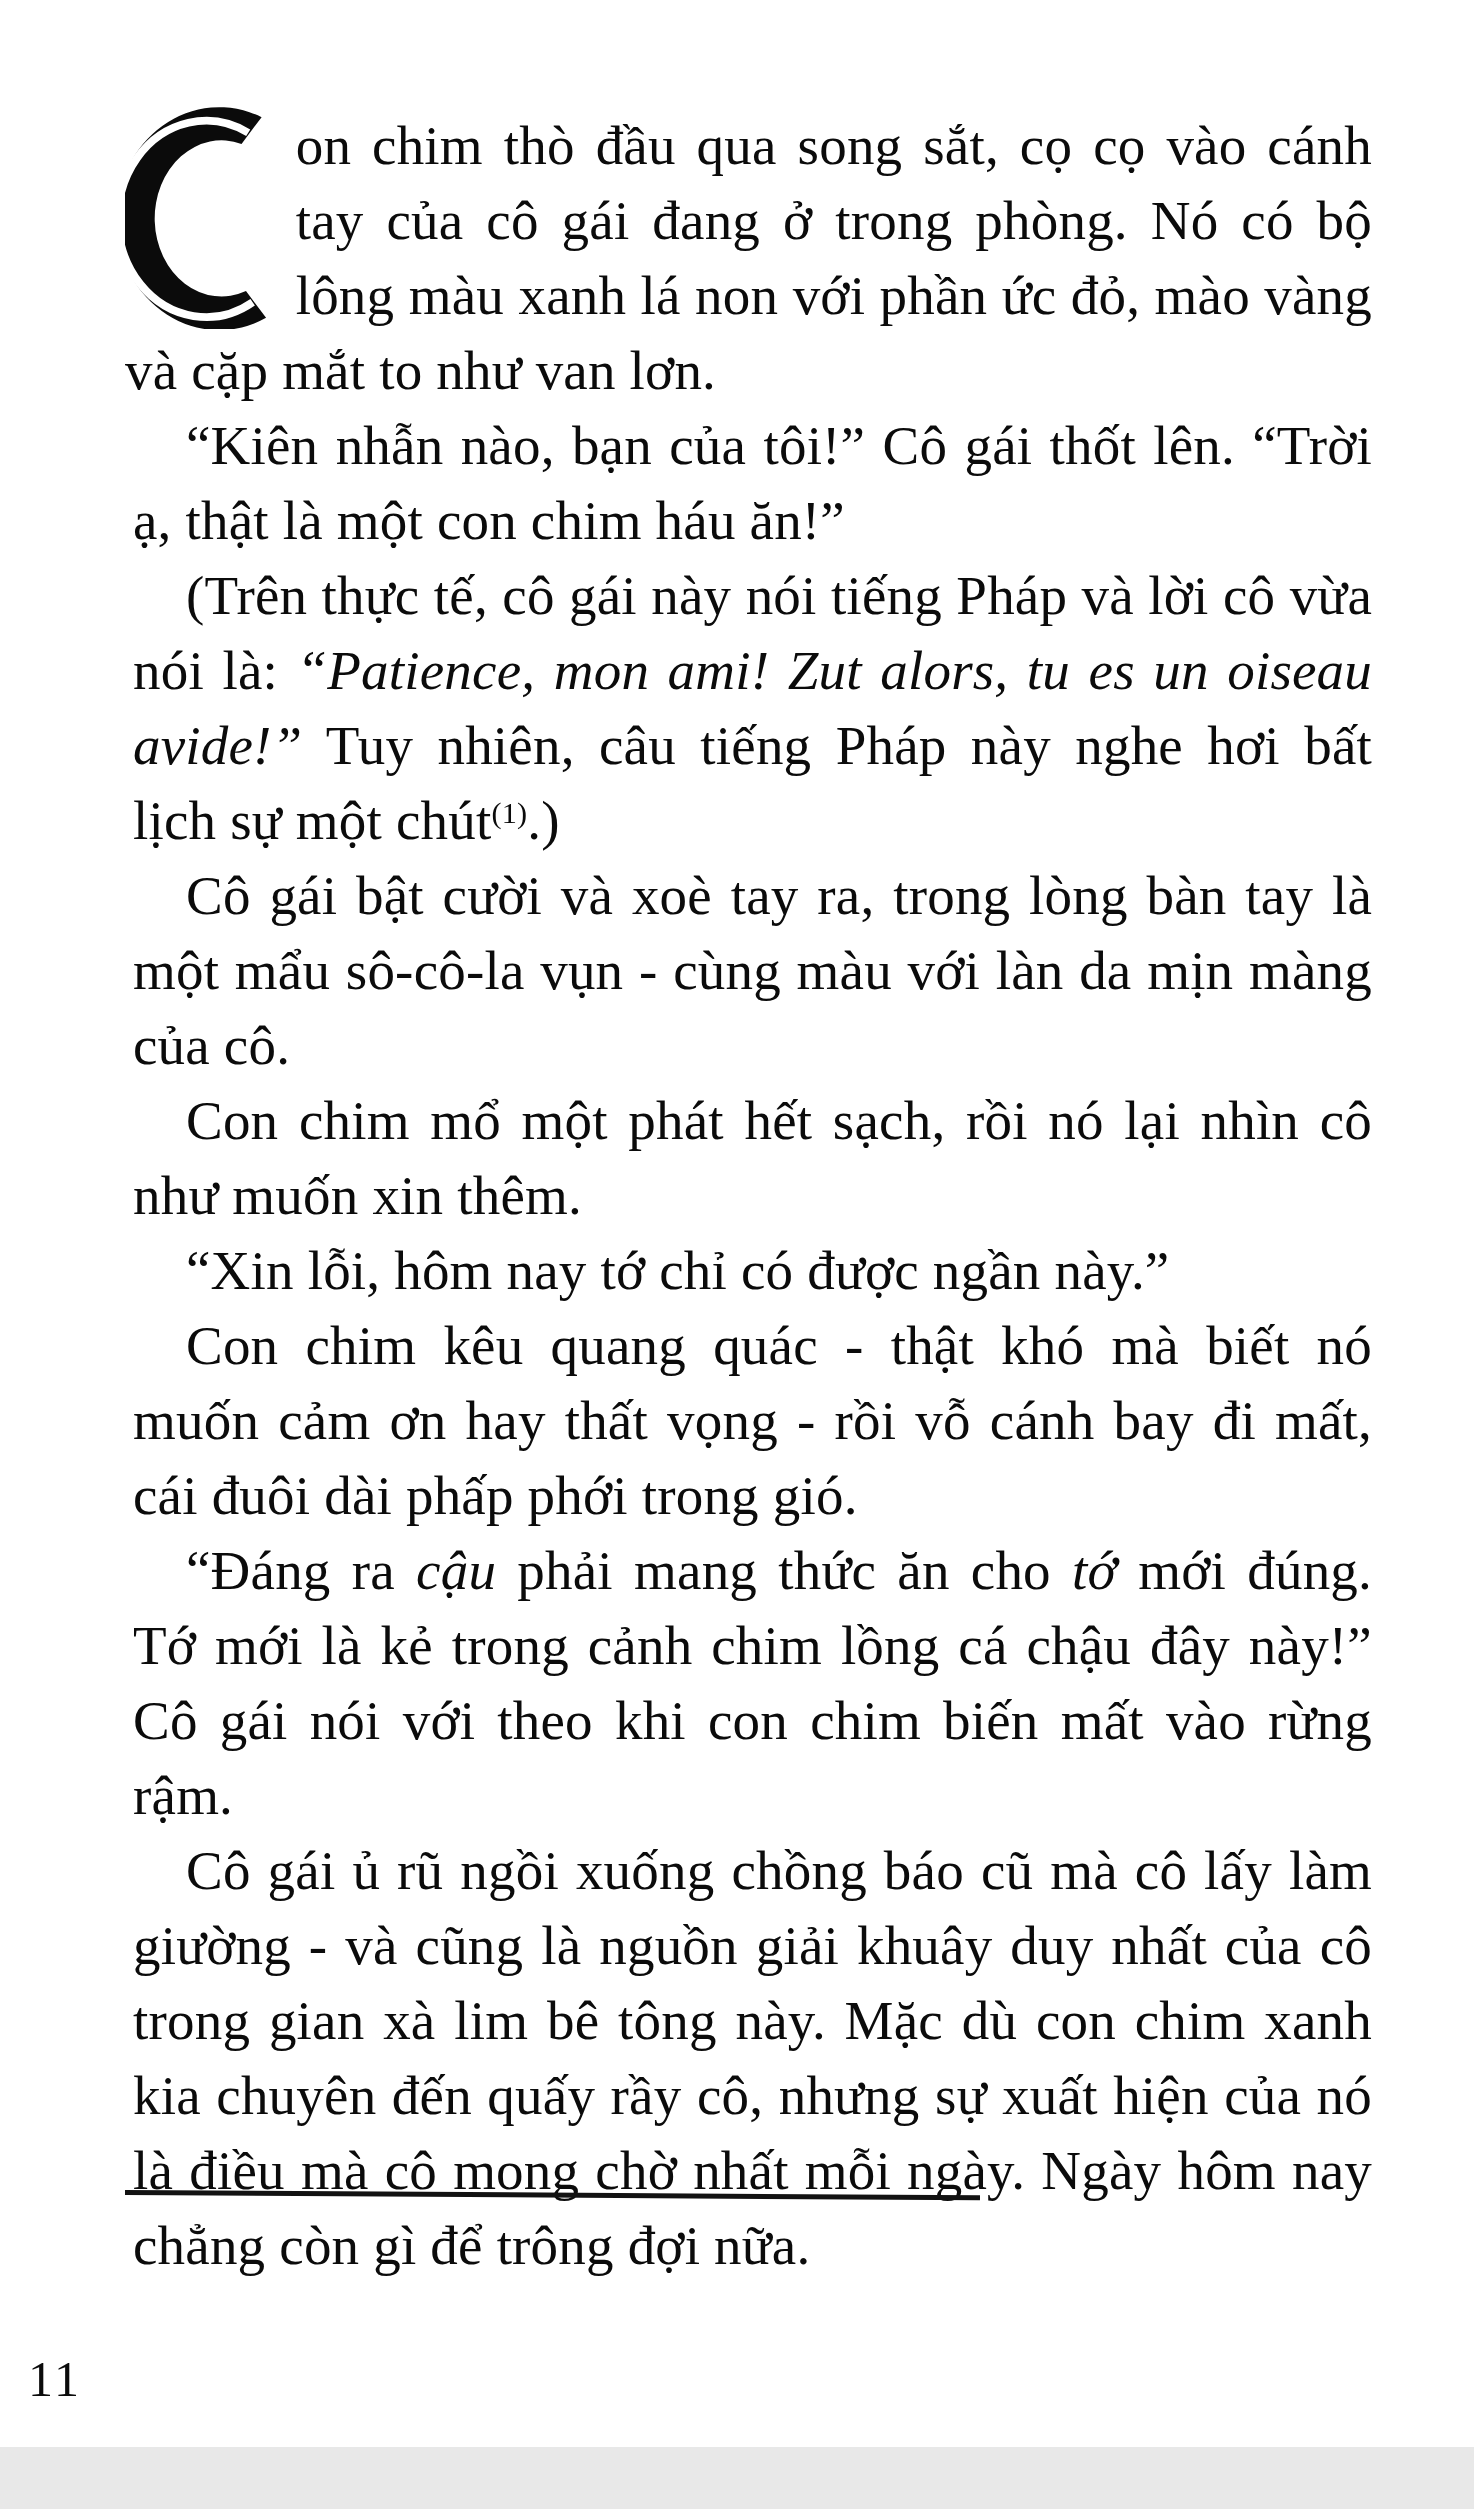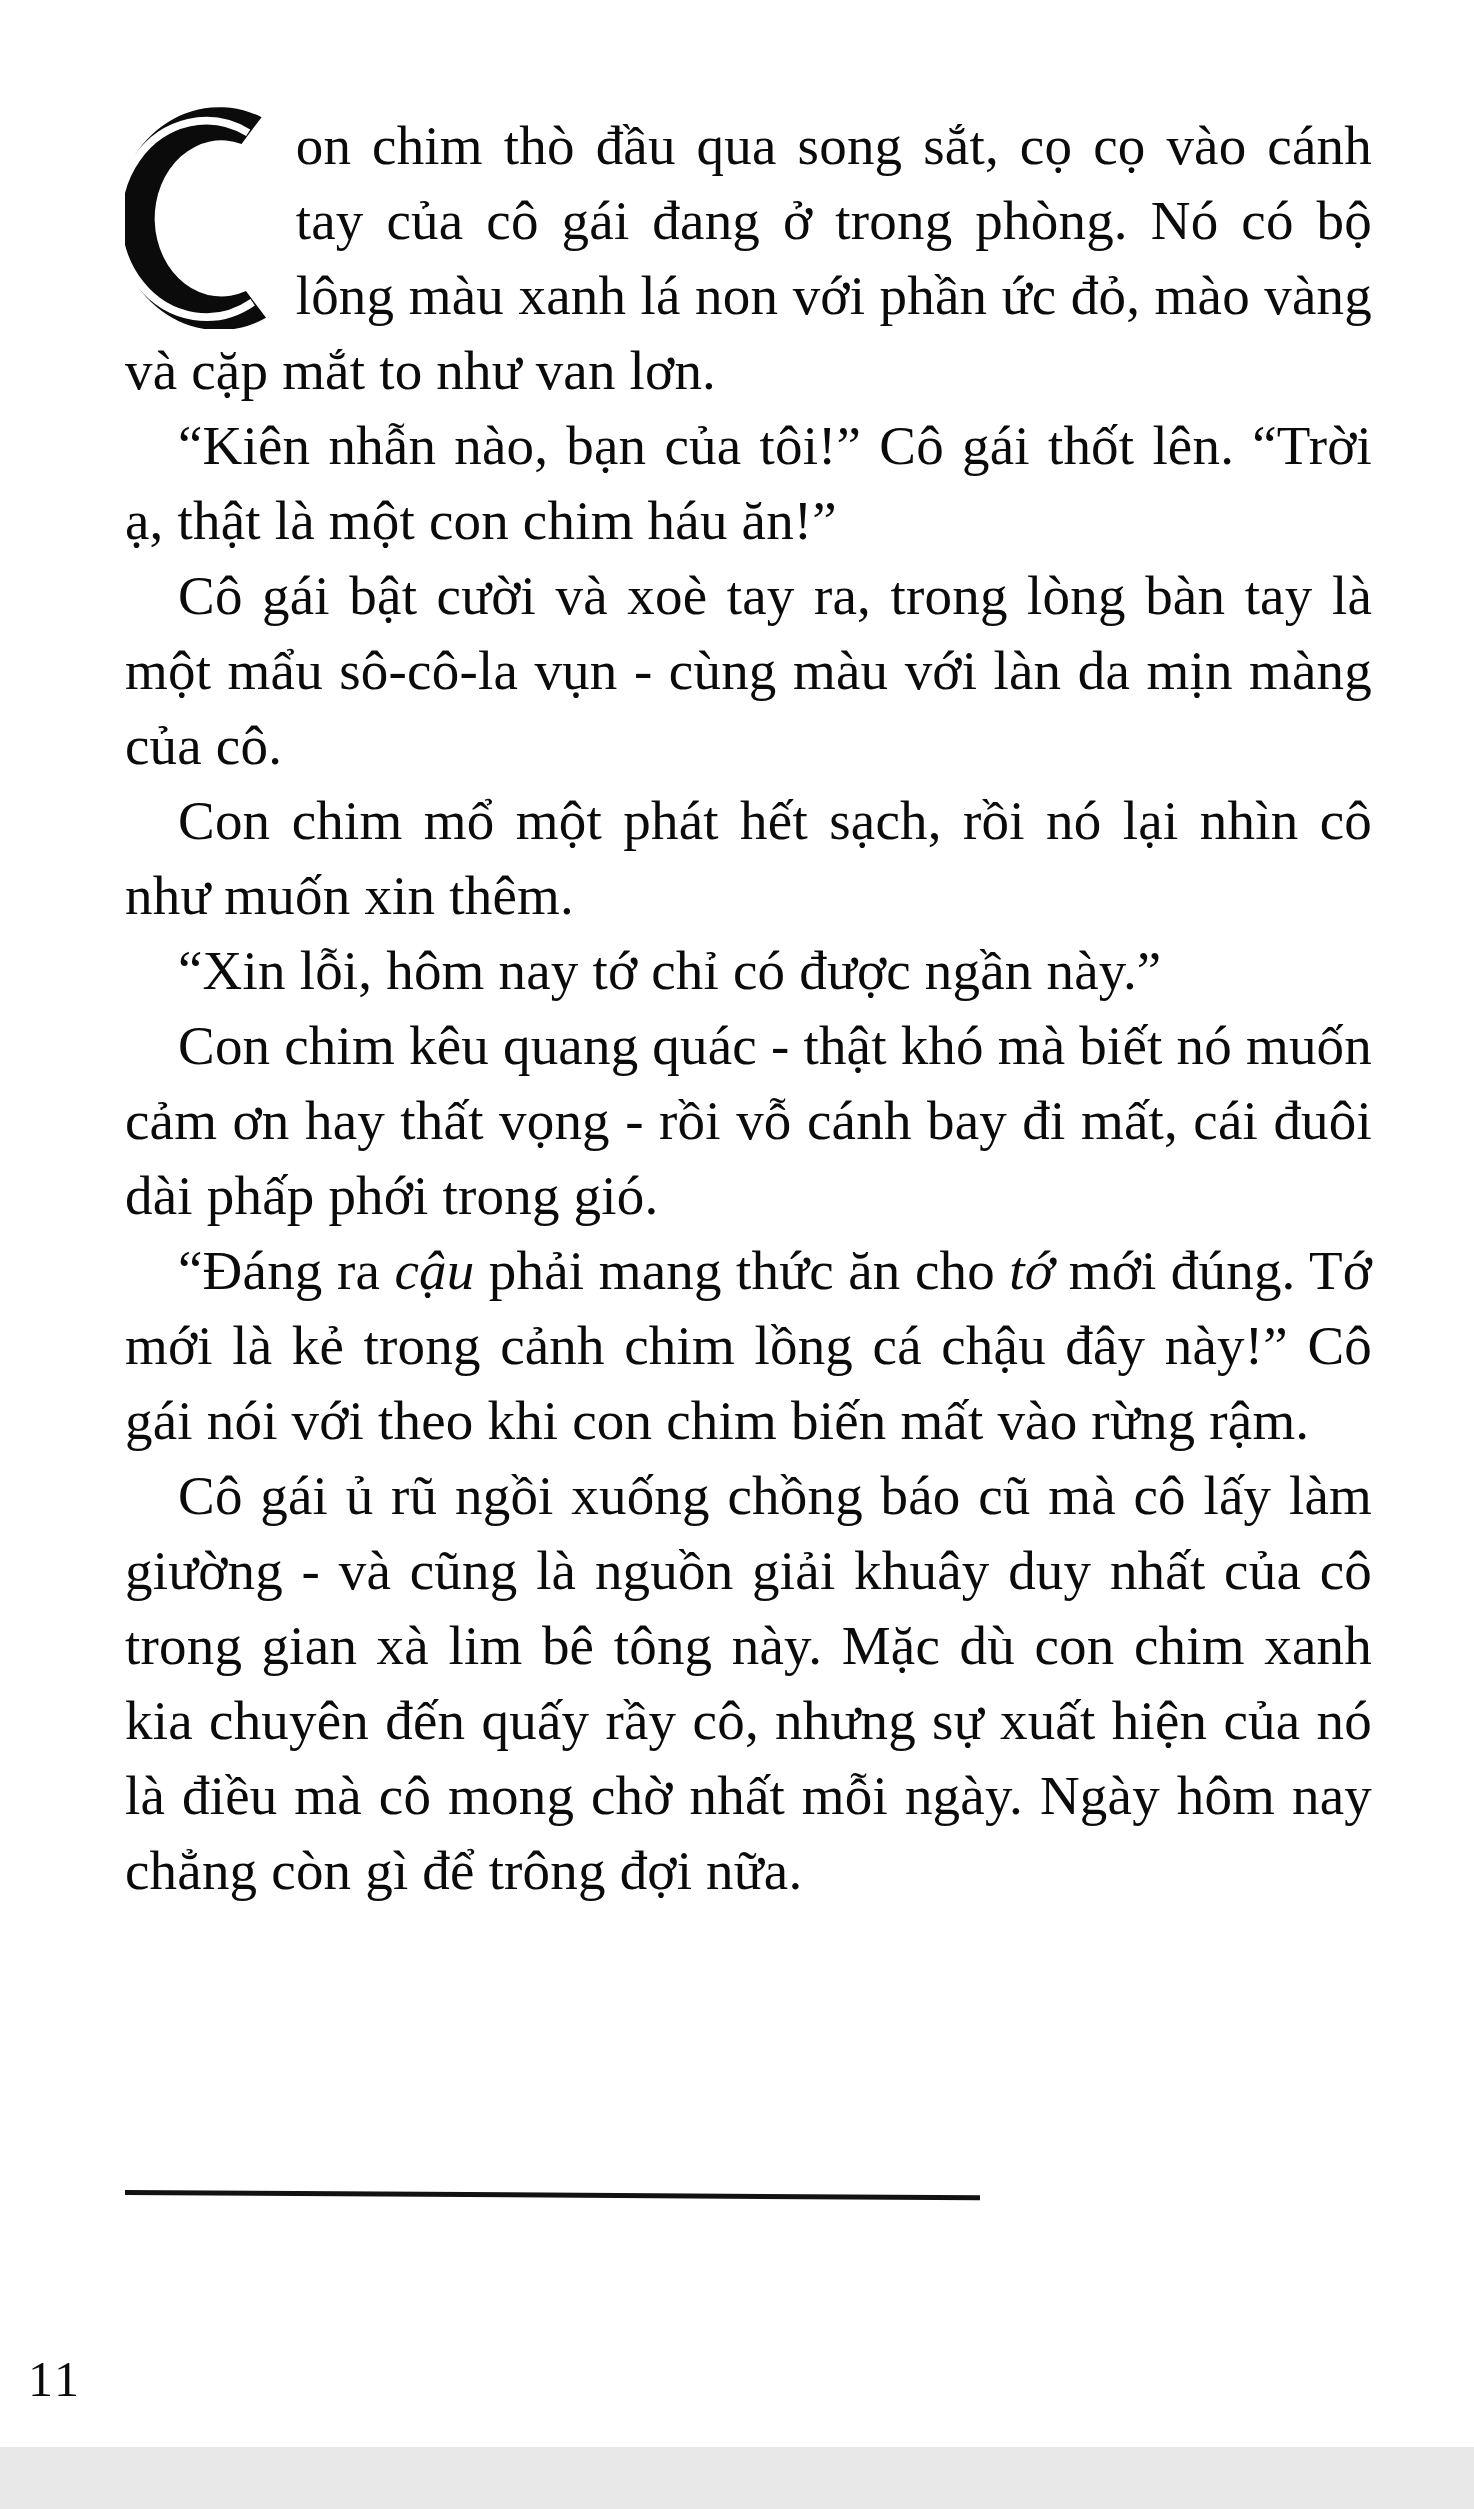--- a/index.html
+++ b/index.html
@@ -18,21 +18,21 @@
     position: absolute;
     left: 125px;
     top: 108px;
     width: 1247px;
     font-size: 55px;
     line-height: 75px;
     text-align: justify;
     letter-spacing: 0.2px;
   }
   .body-text p { margin: 0; padding: 0; }
-  .body-text p.indent { text-indent: 53px; }
+  .body-text p.indent { text-indent: 53px; margin-left: 8px; }
   .body-text i { font-style: italic; }
   .body-text sup {
     font-size: 0.55em;
     line-height: 0;
     vertical-align: 15.7px;
   }
   
   .dropcap {
     float: left;
     width: 155px;
@@ -80,20 +80,21 @@
 <div class="page" style="background: rgb(255, 255, 255); color: rgb(11, 11, 11);">
 
   <div class="body-text">
       <p><span class="dropcap" title="C">
           <svg viewBox="0 0 130 200" aria-label="C">
             <path d="M 118 10 A 92 100 0 1 0 122 190 L 104 166 A 60 70 0 1 1 100 34 Z" fill="#0b0b0b"></path>
             <path d="M 106 24 A 79 88 0 1 0 110 176" fill="none" stroke="#ffffff" stroke-width="7"></path>
           </svg>
         </span><span>on chim thò đầu qua song sắt, cọ cọ vào cánh tay của cô gái đang ở trong phòng. Nó có bộ lông màu xanh lá non với phần ức đỏ, mào vàng và cặp mắt to như van lơn.</span></p>
       <p class="indent"><span>“Kiên nhẫn nào, bạn của tôi!” Cô gái thốt lên. “Trời ạ, thật là một con chim háu ăn!”</span></p>
+      <p class="indent"><span>(Trên thực tế, cô gái này nói tiếng Pháp và lời cô vừa nói là: </span><i>“Patience, mon ami! Zut alors, tu es un oiseau avide!”</i><span> Tuy nhiên, câu tiếng Pháp này nghe hơi bất lịch sự một chút</span><sup>(1)</sup><span>.)</span></p>
       <p class="indent"><span>Cô gái bật cười và xoè tay ra, trong lòng bàn tay là một mẩu sô-cô-la vụn - cùng màu với làn da mịn màng của cô.</span></p>
       <p class="indent"><span>Con chim mổ một phát hết sạch, rồi nó lại nhìn cô như muốn xin thêm.</span></p>
       <p class="indent"><span>“Xin lỗi, hôm nay tớ chỉ có được ngần này.”</span></p>
       <p class="indent"><span>Con chim kêu quang quác - thật khó mà biết nó muốn cảm ơn hay thất vọng - rồi vỗ cánh bay đi mất, cái đuôi dài phấp phới trong gió.</span></p>
       <p class="indent"><span>“Đáng ra </span><i>cậu</i><span> phải mang thức ăn cho </span><i>tớ</i><span> mới đúng. Tớ mới là kẻ trong cảnh chim lồng cá chậu đây này!” Cô gái nói với theo khi con chim biến mất vào rừng rậm.</span></p>
       <p class="indent"><span>Cô gái ủ rũ ngồi xuống chồng báo cũ mà cô lấy làm giường - và cũng là nguồn giải khuây duy nhất của cô trong gian xà lim bê tông này. Mặc dù con chim xanh kia chuyên đến quấy rầy cô, nhưng sự xuất hiện của nó là điều mà cô mong chờ nhất mỗi ngày. Ngày hôm nay chẳng còn gì để trông đợi nữa.</span></p>
     </div>
 
   <div class="footnote-rule"></div>
 

